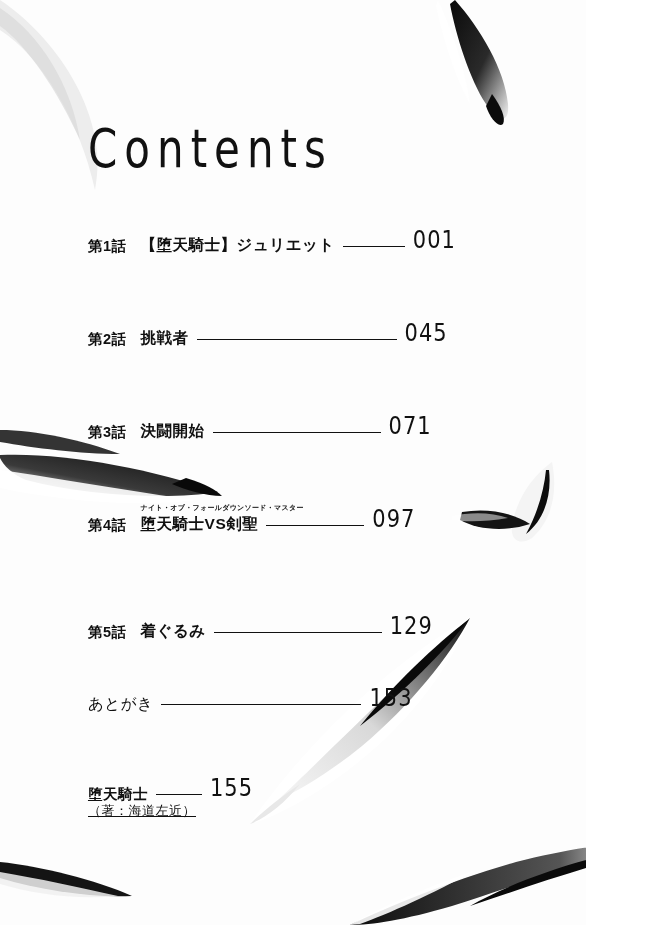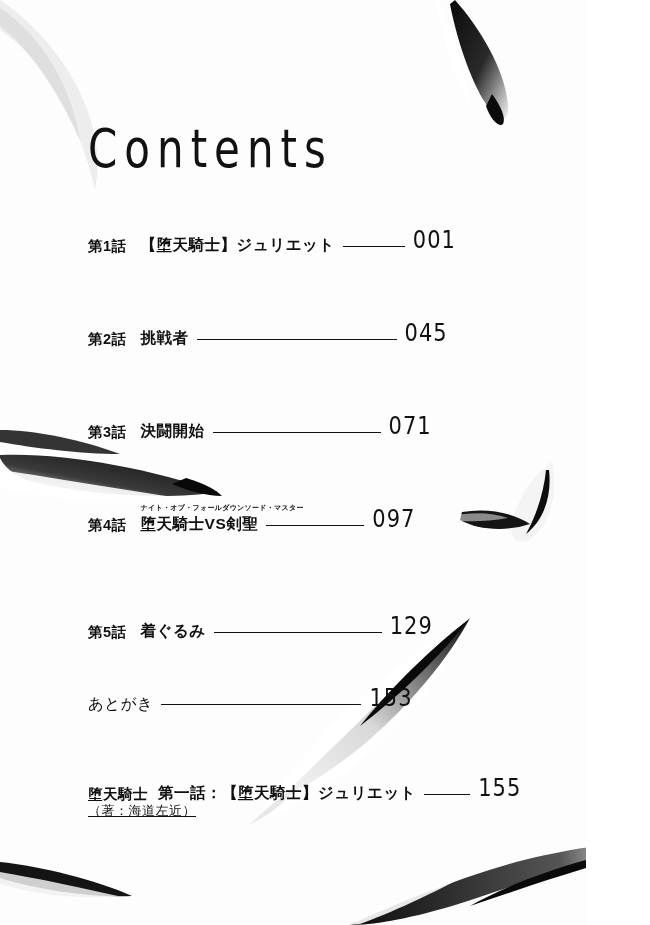--- a/index.html
+++ b/index.html
@@ -238,23 +238,20 @@
       </div>
 
       <div class="toc-row" style="left:88px; top:690px;">
         <span class="ch-title" style="font-weight:400;">あとがき</span>
         <span class="leader" style="width:200px;"></span>
         <span class="page-num">153</span>
       </div>
 
       <div class="toc-row" style="left:88px; top:780px;">
         <span class="ch-label">堕天騎士</span>
-        <span class="ch-title-wrap" style="margin-left:10px;">
-          <span class="ch-title">第一話：【堕天騎士】ジュリエット</span>
-        </span>
         <span class="leader" style="width:46px;"></span>
         <span class="page-num">155</span>
       </div>
 
       <div class="sub-note" style="left:88px; top:804px;text-decoration:underline;">（著：海道左近）</div>
 
     </div>
   </div>
 </div>
 

